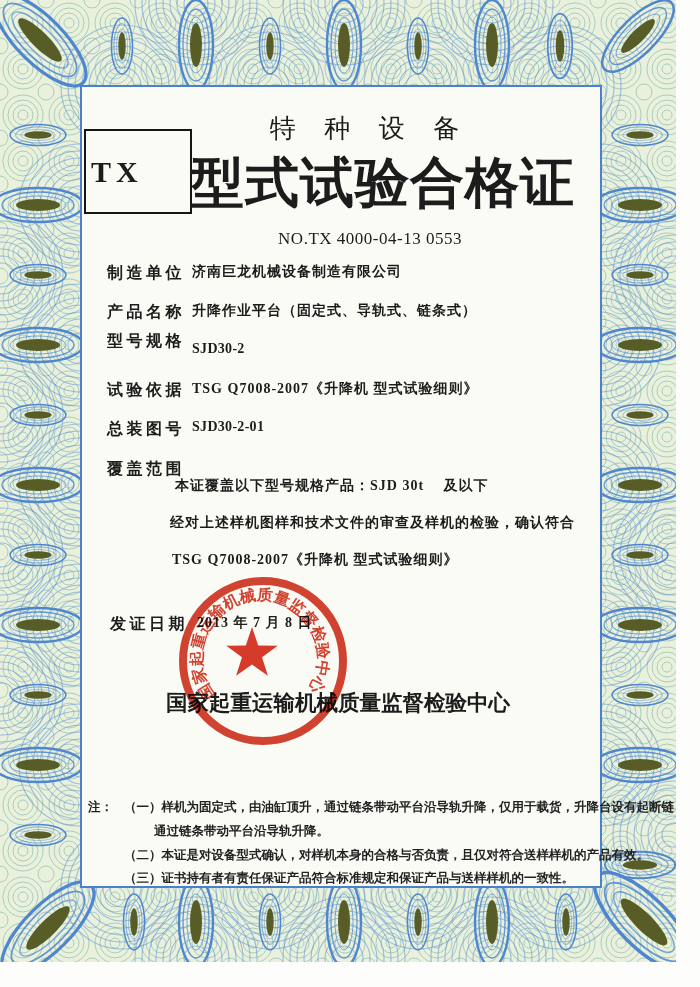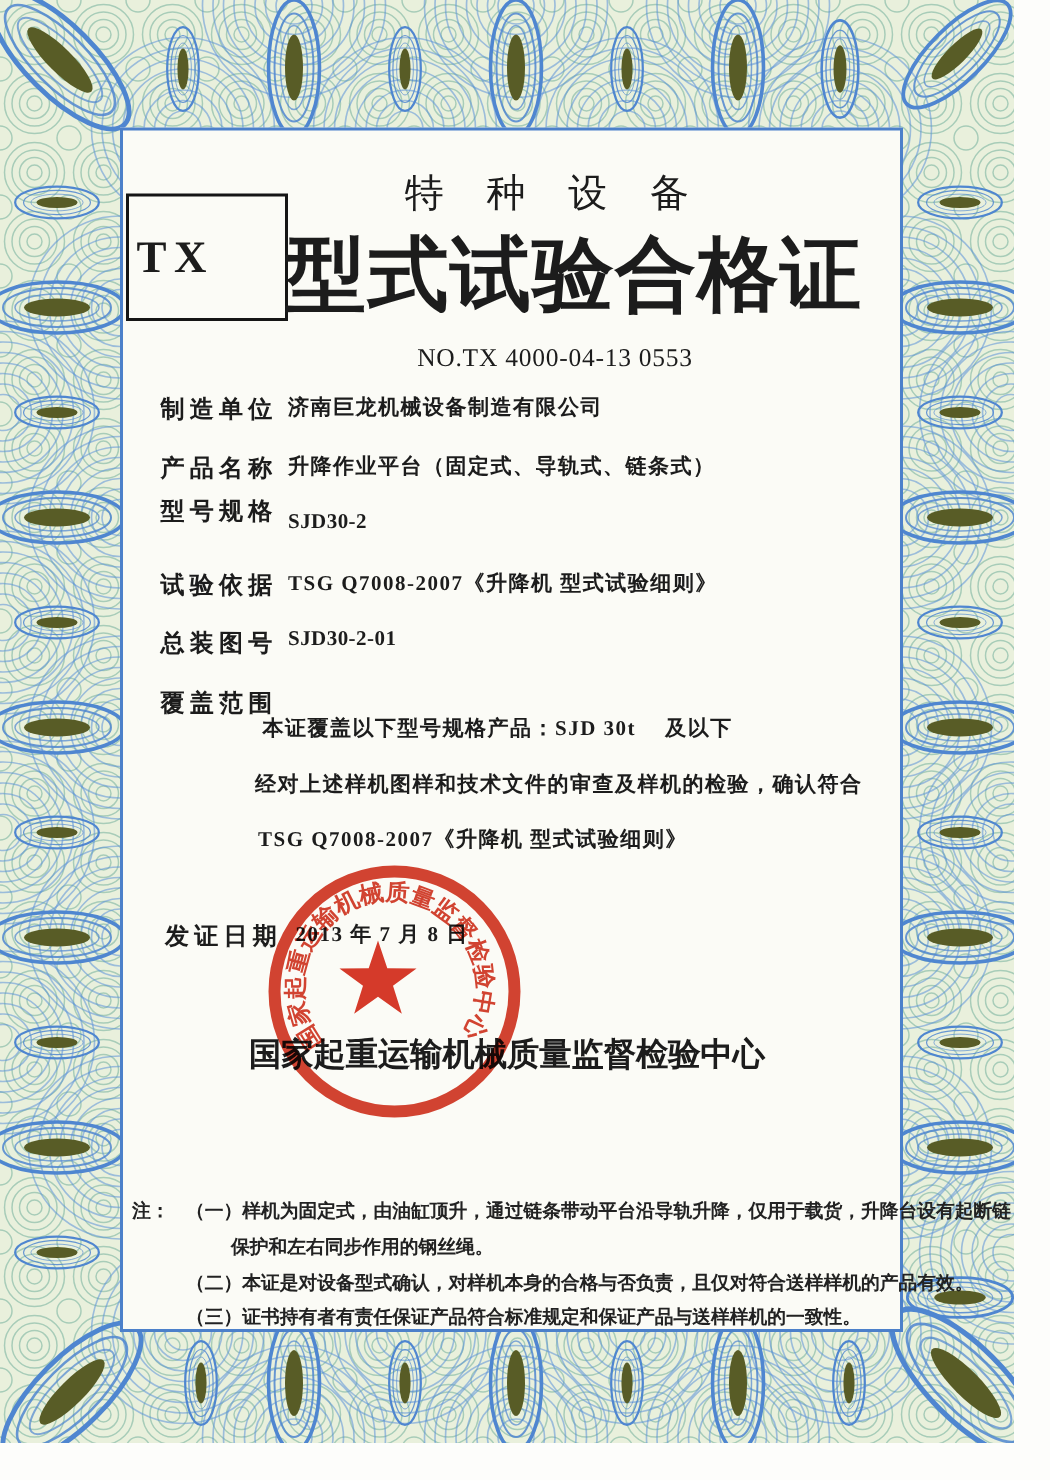--- a/index.html
+++ b/index.html
@@ -183,21 +183,21 @@
     <div class="abs fvalue" style="left:88px;top:427px">经对上述样机图样和技术文件的审查及样机的检验，确认符合</div>
     <div class="abs fvalue" style="left:90px;top:464px">TSG Q7008-2007《升降机 型式试验细则》</div>
 
     <div class="abs flabel" style="left:28px;top:527px">发证日期</div>
     <div class="abs fvalue" style="left:115px;top:527px">2013 年 7 月 8 日</div>
 
     <div class="abs authority">国家起重运输机械质量监督检验中心</div>
 
     <div class="abs note" style="left:6px;top:712px">注：</div>
     <div class="abs note" style="left:42px;top:712px">（一）样机为固定式，由油缸顶升，通过链条带动平台沿导轨升降，仅用于载货，升降台设有起断链</div>
-    <div class="abs note" style="left:72px;top:736px">保护和左右同步作用的钢丝绳。</div>
+    <div class="abs note" style="left:72px;top:736px">通过链条带动平台沿导轨升降。</div>
     <div class="abs note" style="left:42px;top:760px">（二）本证是对设备型式确认，对样机本身的合格与否负责，且仅对符合送样样机的产品有效。</div>
     <div class="abs note" style="left:42px;top:783px">（三）证书持有者有责任保证产品符合标准规定和保证产品与送样样机的一致性。</div>
 
     <svg class="abs seal" width="178" height="178" viewBox="0 0 178 178" xmlns="http://www.w3.org/2000/svg">
       <circle cx="89" cy="89" r="80" fill="none" stroke="#d23420" stroke-width="8"></circle>
       <polygon fill="#d62a18" points="78,55 84.2,73.5 103.7,73.7 88,85.2 93.9,103.8 78,92.5 62.1,103.8 68,85.2 52.3,73.7 71.8,73.5"></polygon>
       <path id="sealArc" d="M 41.6 123.3 A 58 58 0 1 1 130.4 123.3" fill="none"></path>
       <text fill="#d23420" textLength="256" lengthAdjust="spacingAndGlyphs">
         <textPath href="#sealArc">国家起重运输机械质量监督检验中心</textPath>
       </text>

